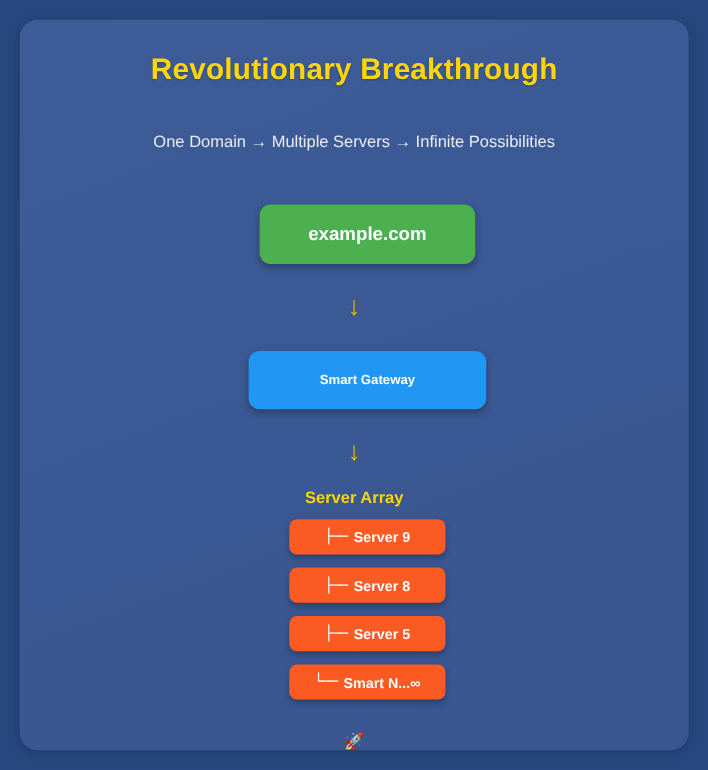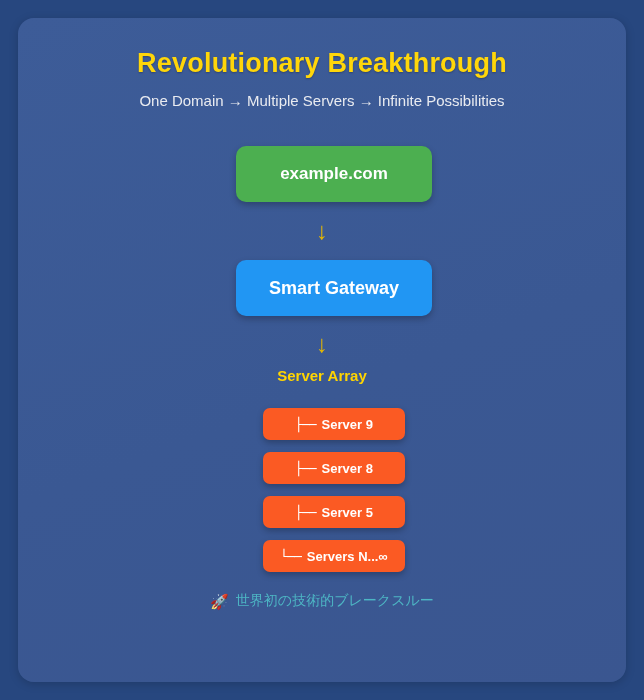--- a/index.html
+++ b/index.html
@@ -25,36 +25,37 @@
     width: 100%;
     height: 100%;
     box-sizing: border-box;
     background: linear-gradient(160deg, #3d5c98 0%, #3a5893 55%, #3a5690 100%);
     border-radius: 16px;
     box-shadow: 0 2px 10px rgba(0,0,0,0.18);
     display: flex;
     flex-direction: column;
     align-items: center;
     padding-top: 30px;
+    gap: 11px;
   }
   .title {
     color: #ffd60a;
     font-size: 27px;
     font-weight: bold;
     letter-spacing: 0.2px;
     text-align: center;
     margin: 0;
     padding: 0 20px;
     text-shadow: 0 1px 2px rgba(0,0,0,0.25);
   }
   .subtitle {
     color: #e9ebf0;
     font-size: 15px;
     text-align: center;
-    margin-top: 13px;
+    margin-top: 31px;
     padding: 0 20px;
   }
   .node {
     box-sizing: border-box;
     border-radius: 10px;
     display: flex;
     align-items: center;
     justify-content: center;
     color: #ffffff;
     font-weight: bold;
@@ -62,44 +63,44 @@
     margin-left: 24px;
   }
   .node-domain {
     width: 196px;
     height: 56px;
     margin-top: 37px;
     background: #4caf50;
     font-size: 17px;
   }
   .node-gateway {
-    width: 196px;
+    width: 216px;
     height: 56px;
     background: #2196f3;
-    font-size: 18px;
+    font-size: 12px;
   }
   .arrow {
     color: #e6b800;
     font-size: 24px;
     line-height: 1;
     font-weight: normal;
     text-align: center;
     height: 34px;
     display: flex;
     align-items: center;
     justify-content: center;
   }
   .arrow-1 { margin-top: 12px; margin-bottom: 12px; }
   .arrow-2 { margin-top: 11px; margin-bottom: 6px; }
   .array-label {
     color: #ffd500;
     font-size: 15px;
     font-weight: bold;
     text-align: center;
-    margin-bottom: 24px;
+    margin-bottom: 0;
   }
   .server-list {
     display: flex;
     flex-direction: column;
     gap: 2px;
   }
   .node-server {
     width: 142px;
     height: 32px;
     background: #fb5a23;
@@ -165,24 +166,23 @@
         <span>Server 8</span>
       </div>
 
       <div class="node node-server">
         <span class="branch">├──</span>
         <span>Server 5</span>
       </div>
 
       <div class="node node-server">
         <span class="branch">└──</span>
-        <span>Servers N...∞</span>
+        <span>Smart N...∞</span>
       </div>
 
     </div>
 
     <div class="footer">
       <span class="rocket">🚀</span>
-      <span>世界初の技術的ブレークスルー</span>
     </div>
 
   </div>
 </div>
 
 </body></html>

